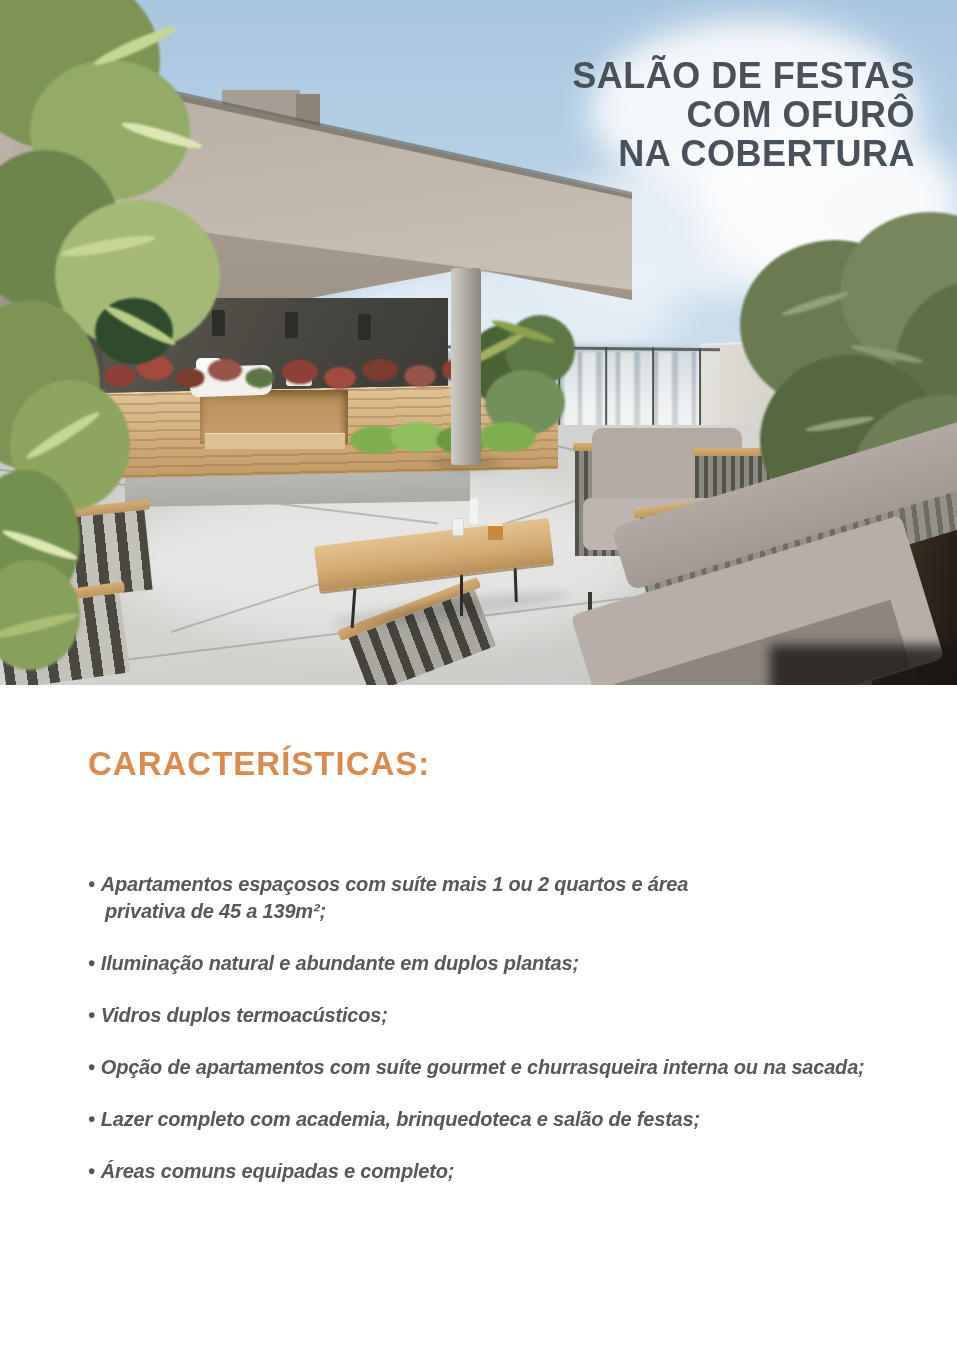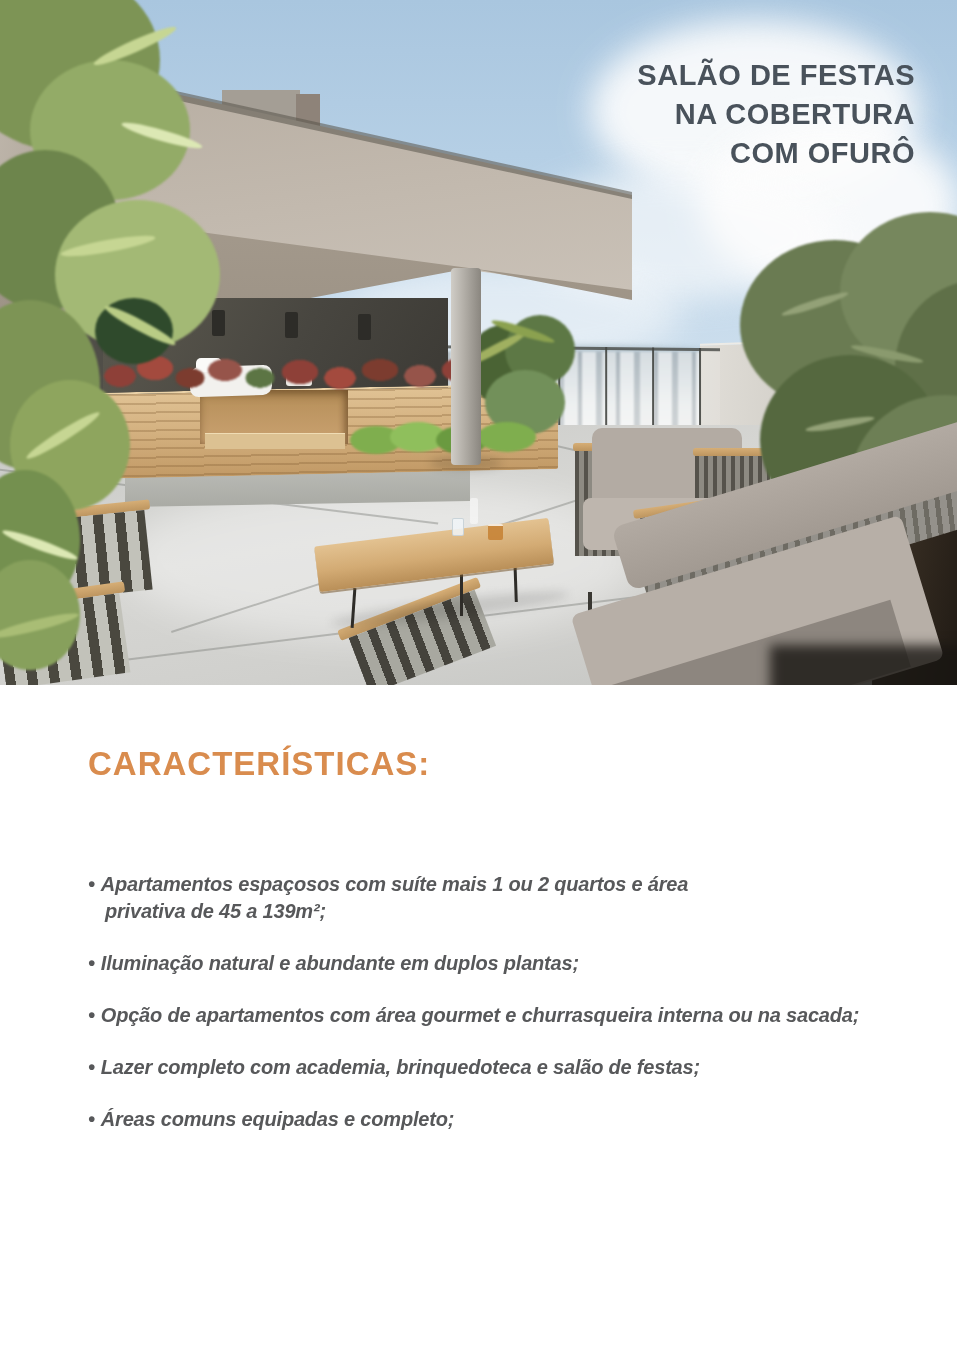--- a/index.html
+++ b/index.html
@@ -128,21 +128,21 @@
   .table-top{left:316px;top:532px;width:236px;height:46px;transform:rotate(-7deg);border-radius:3px;
         background:linear-gradient(180deg,#e3c291 0%,#d3ab74 55%,#b98f58 100%);
         box-shadow:0 2px 0 rgba(118,88,48,.55);}
   .glass1{left:452px;top:518px;width:10px;height:16px;border-radius:2px;
         background:rgba(240,245,248,.85);border:1px solid rgba(198,208,214,.9);}
   .glass2{left:488px;top:524px;width:15px;height:14px;border-radius:2px;
         background:rgba(198,130,52,.88);border-top:2px solid rgba(255,255,255,.8);}
   .glass3{left:470px;top:498px;width:8px;height:26px;border-radius:2px;background:rgba(255,255,255,.5);}
 
   .hero-title{position:absolute;right:42px;top:56px;margin:0;text-align:right;
-        font-size:29px;line-height:39px;font-weight:bold;letter-spacing:.5px;color:#49525b;}
+        font-size:36px;line-height:39px;font-weight:bold;letter-spacing:.5px;color:#49525b;}
   .hero-title span{display:block;}
 
   
   .features{position:absolute;left:0;top:685px;width:892px;height:681px;background:#ffffff;}
   .features h2{position:absolute;left:88px;top:60px;margin:0;font-size:33px;font-weight:bold;
         letter-spacing:1px;color:#d98c4e;}
   .features ul{position:absolute;left:88px;top:186px;width:820px;margin:0;padding:0;list-style:none;}
   .features li{font-style:italic;font-weight:bold;font-size:20px;line-height:27px;color:#57585a;
         letter-spacing:-0.2px;margin-bottom:25px;padding-left:17px;text-indent:-17px;}
   .features li:first-child{max-width:585px;}
@@ -297,29 +297,30 @@
       <div class="leaf" style="left:120px;top:130px;width:84px;height:11px;background:#dce8b4;transform:rotate(16deg);"></div>
       <div class="leaf" style="left:60px;top:240px;width:96px;height:12px;background:#c6d693;transform:rotate(-10deg);"></div>
       <div class="leaf" style="left:100px;top:320px;width:80px;height:11px;background:#b9cc85;transform:rotate(28deg);"></div>
       <div class="leaf" style="left:20px;top:430px;width:86px;height:11px;background:#c6d693;transform:rotate(-32deg);"></div>
       <div class="leaf" style="left:0;top:540px;width:80px;height:10px;background:#dce8b4;transform:rotate(20deg);"></div>
       <div class="leaf" style="left:-10px;top:620px;width:90px;height:11px;background:#a9bd75;transform:rotate(-14deg);"></div>
     </div>
 
     <h1 class="hero-title">
       <span>SALÃO DE FESTAS</span>
+      <span>COM OFURÔ</span>
       <span>NA COBERTURA</span>
-      <span>COM OFURÔ</span>
     </h1>
   </section>
 
   <section class="features">
     <h2>CARACTERÍSTICAS:</h2>
     <ul>
       <li><span class="dot">•</span><span>Apartamentos espaçosos com suíte mais 1 ou 2 quartos e área privativa de 45 a 139m²;</span></li>
       <li><span class="dot">•</span><span>Iluminação natural e abundante em duplos plantas;</span></li>
-      <li><span class="dot">•</span><span>Opção de apartamentos com área gourmet e churrasqueira interna ou na sacada;</span></li>
+      <li><span class="dot">•</span><span>Vidros duplos termoacústicos;</span></li>
+      <li><span class="dot">•</span><span>Opção de apartamentos com suíte gourmet e churrasqueira interna ou na sacada;</span></li>
       <li><span class="dot">•</span><span>Lazer completo com academia, brinquedoteca e salão de festas;</span></li>
       <li><span class="dot">•</span><span>Áreas comuns equipadas e completo;</span></li>
     </ul>
   </section>
 
 </div>
 
 </body></html>

